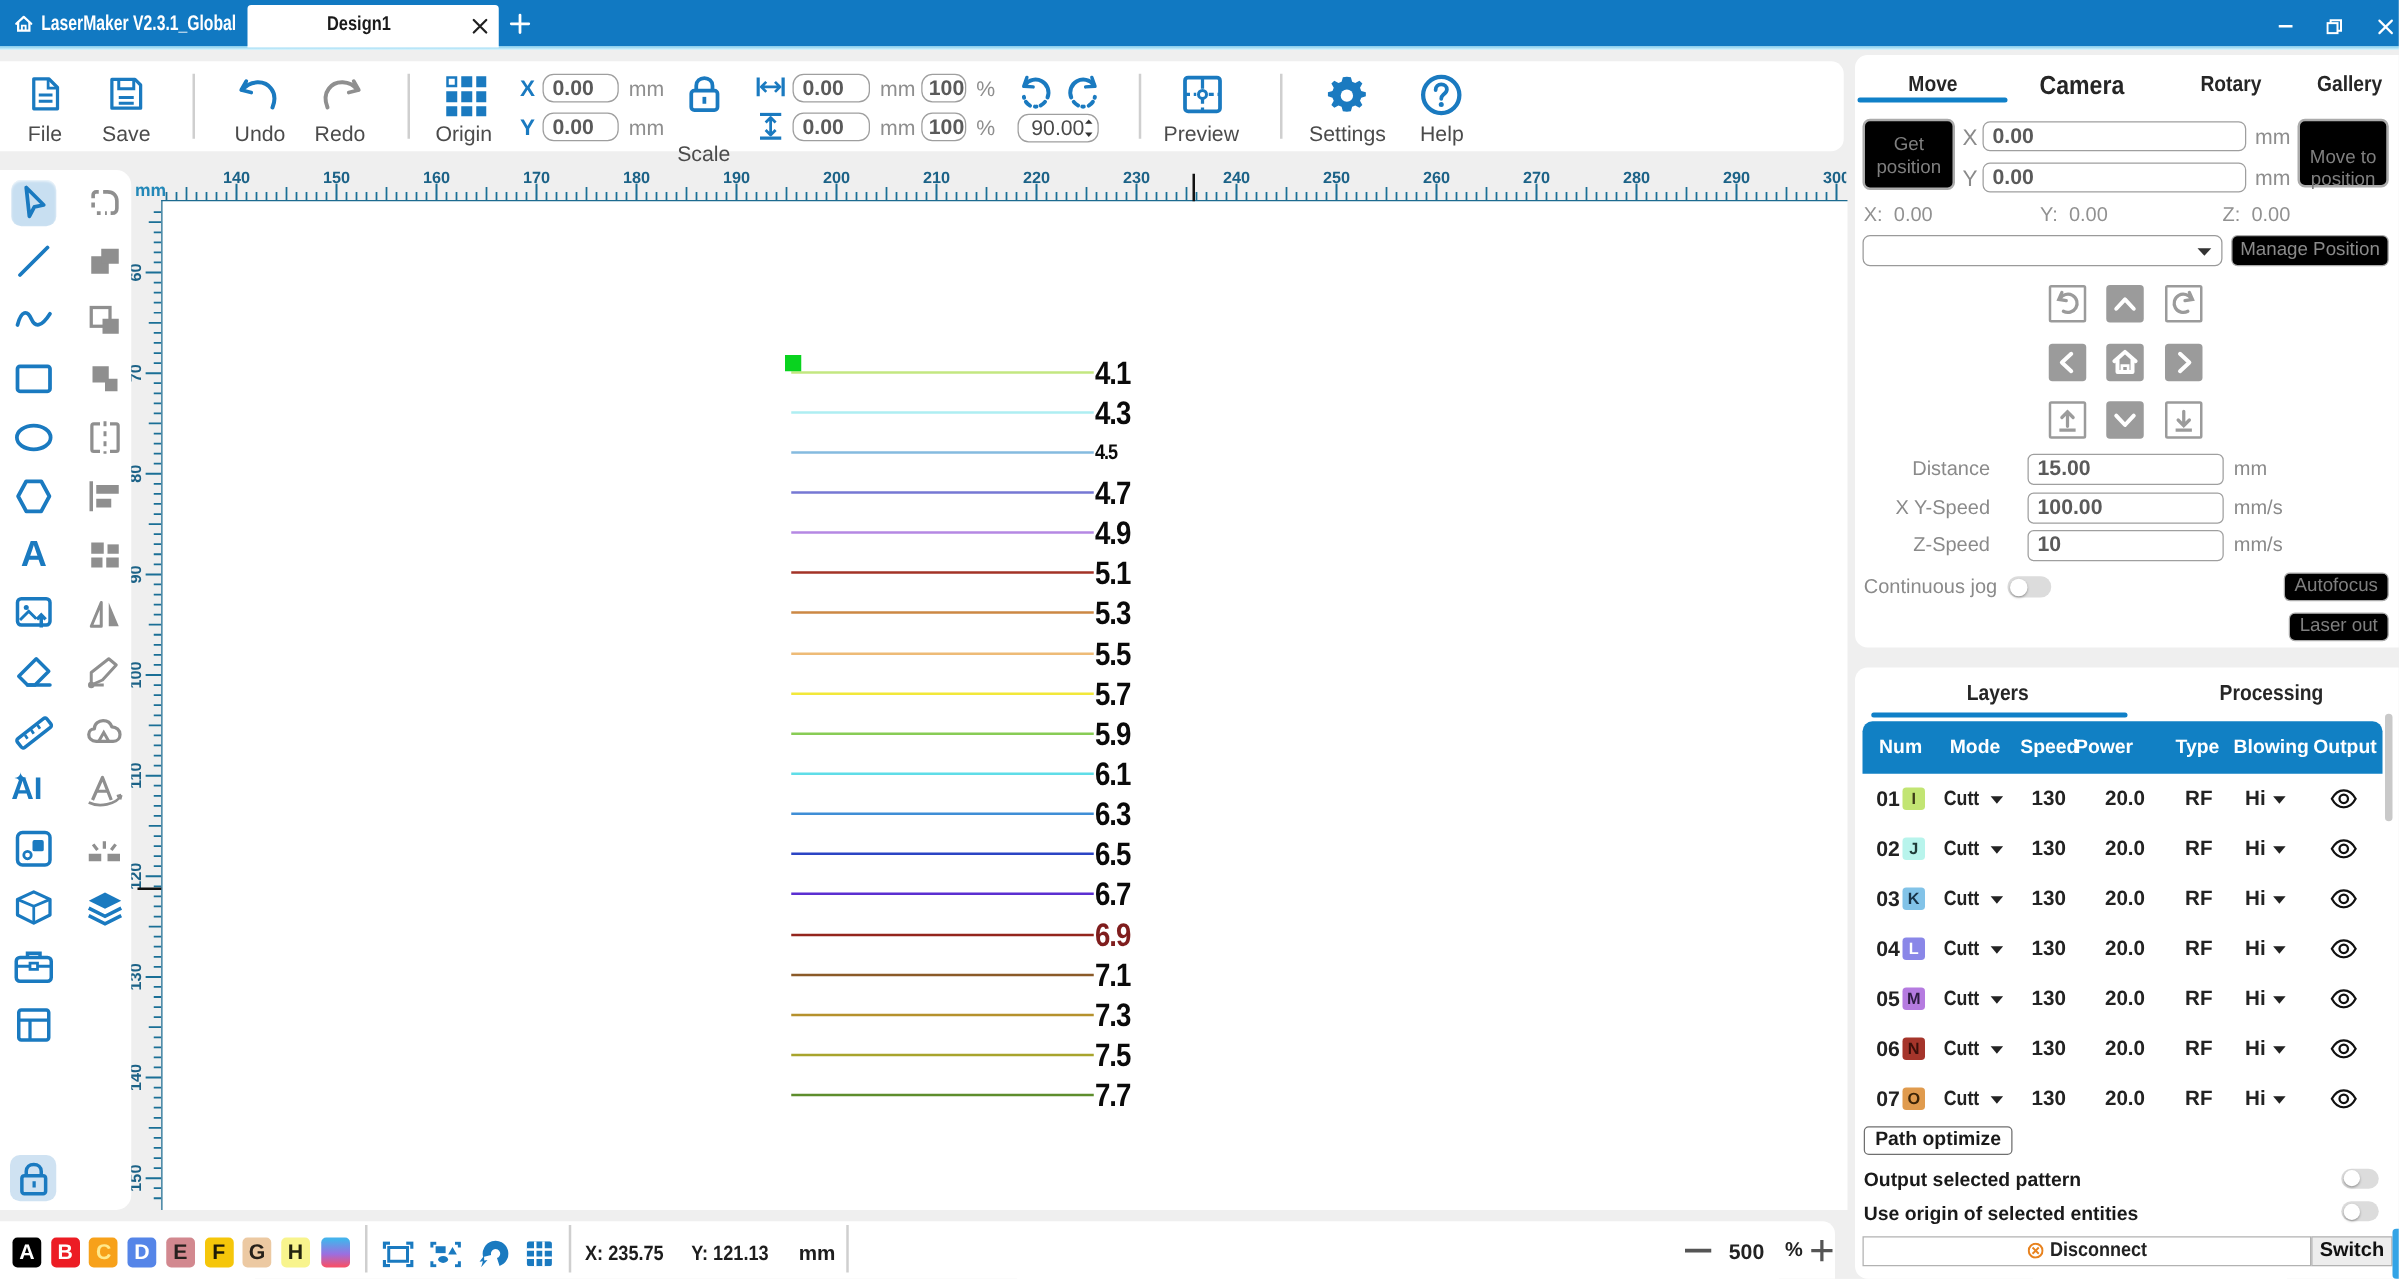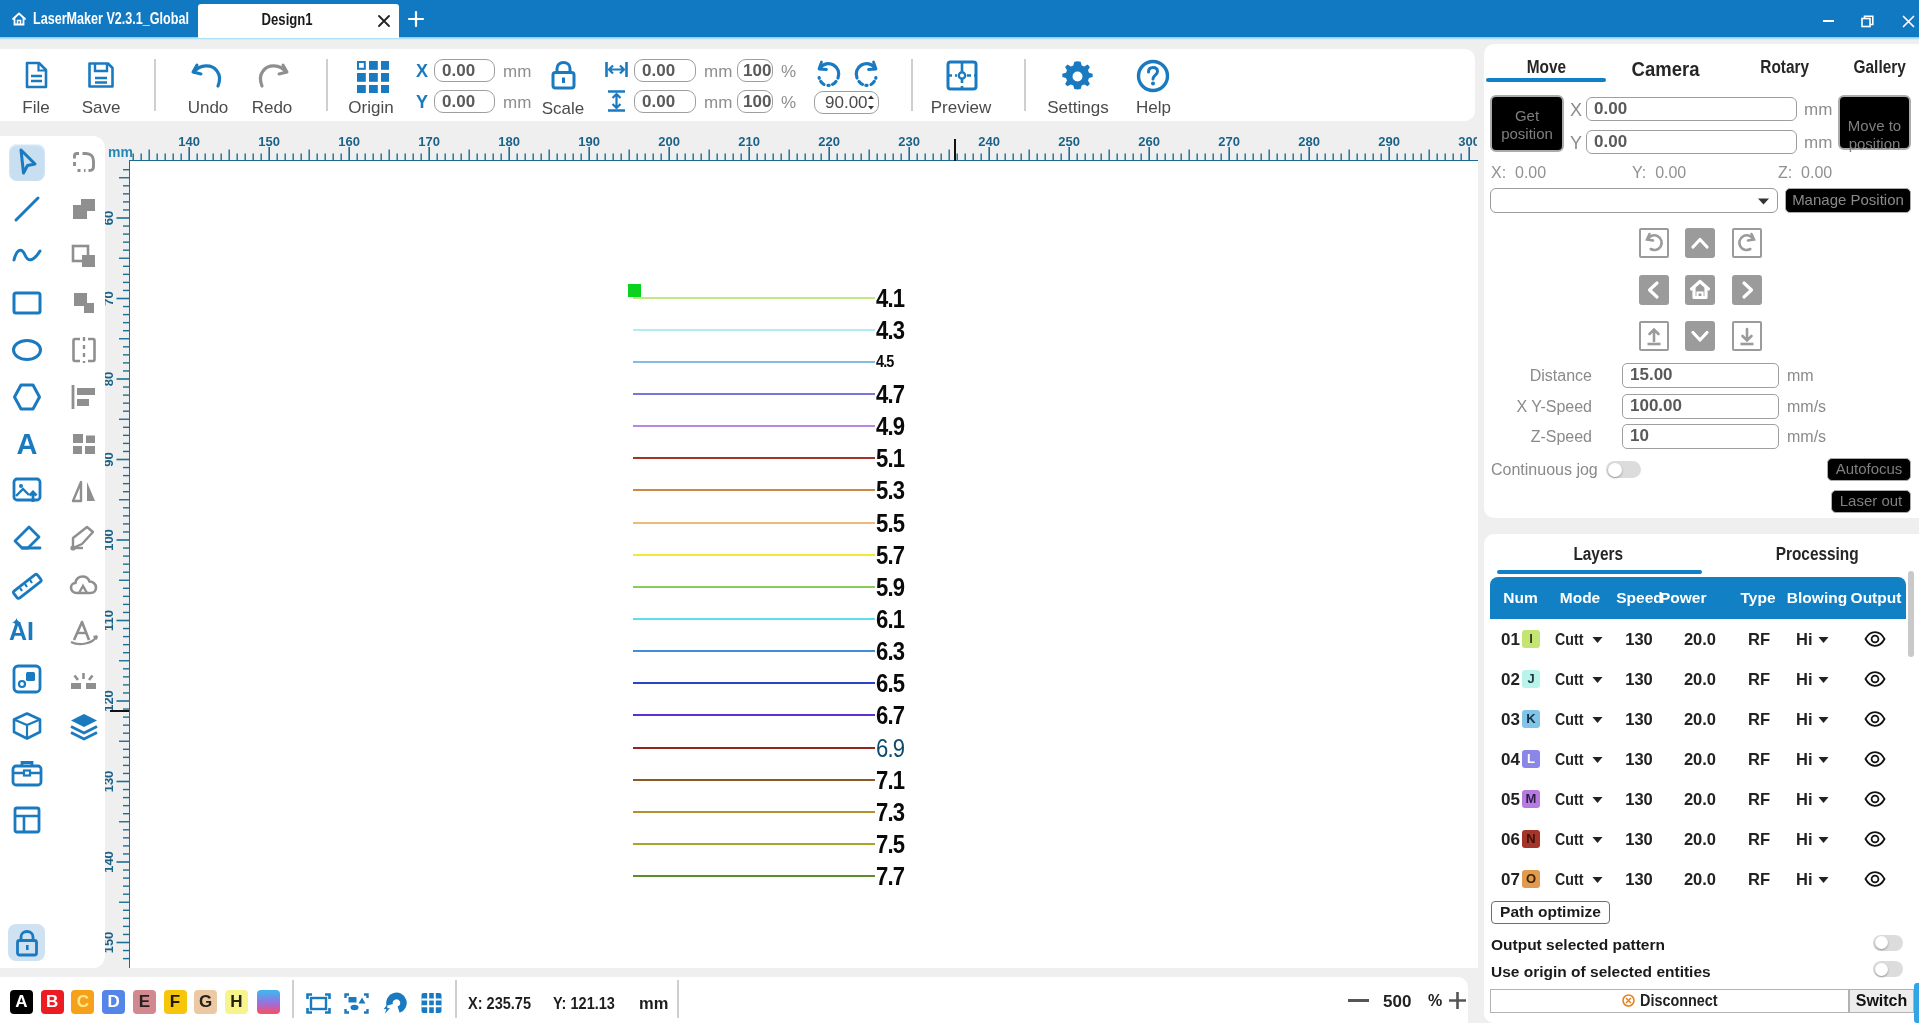--- a/index.html
+++ b/index.html
@@ -81,21 +81,21 @@
 <div class="abs" style="left:416px;top:92px;font-size:18px;font-weight:bold;color:#1a7ac0">Y</div>
 <div class="inp" style="left:434px;top:59px;width:61px;height:23px">0.00</div>
 <div class="inp" style="left:434px;top:90px;width:61px;height:23px">0.00</div>
 <div class="unit" style="left:503px;top:62px">mm</div>
 <div class="unit" style="left:503px;top:93px">mm</div>
 <svg class="abs" style="left:549px;top:60px" width="29" height="30" viewBox="0 0 29 30">
 <path d="M8 13 V8.5 C8 4.9 10.9 2.5 14.5 2.5 C18.1 2.5 21 4.9 21 8.5 V13" fill="none" stroke="#1a7ac0" stroke-width="3"></path>
 <rect x="4" y="12.5" width="21" height="15.5" rx="2.5" fill="none" stroke="#1a7ac0" stroke-width="3"></rect>
 <rect x="13" y="17.5" width="3" height="5.5" fill="#1a7ac0"></rect>
 </svg>
-<div class="tblab" style="left:535px;top:99px;width:56px">Scale</div>
+<div class="tblab" style="left:535px;top:114px;width:56px">Scale</div>
 <svg class="abs" style="left:605px;top:61px" width="23" height="17" viewBox="0 0 23 17">
 <path d="M1.5 1 V16 M21.5 1 V16" stroke="#1a7ac0" stroke-width="2.6"></path>
 <path d="M4 8.5 H19 M8 4.5 L4 8.5 L8 12.5 M15 4.5 L19 8.5 L15 12.5" fill="none" stroke="#1a7ac0" stroke-width="2.2" stroke-linejoin="round"></path>
 </svg>
 <div class="inp" style="left:634px;top:59px;width:62px;height:23px">0.00</div>
 <div class="unit" style="left:704px;top:62px">mm</div>
 <div class="inp" style="left:737px;top:59px;width:36px;height:23px;padding-left:5px">100</div>
 <div class="unit" style="left:781px;top:62px">%</div>
 <svg class="abs" style="left:607px;top:90px" width="19" height="22" viewBox="0 0 19 22">
 <path d="M1 1.5 H18 M1 20.5 H18" stroke="#1a7ac0" stroke-width="2.6"></path>
@@ -592,21 +592,21 @@
 <div class="abs" style="left:876px;top:573.85px;font-size:26px;font-weight:bold;color:#0a0a0a;line-height:26px;white-space:nowrap"><span style="display:inline-block;transform:scaleX(0.85);transform-origin:0 50%;letter-spacing:-1px">5.9</span></div>
 <div class="abs" style="left:633px;top:618px;width:242px;height:2px;background:#5fdde8"></div>
 <div class="abs" style="left:876px;top:606px;font-size:26px;font-weight:bold;color:#0a0a0a;line-height:26px;white-space:nowrap"><span style="display:inline-block;transform:scaleX(0.85);transform-origin:0 50%;letter-spacing:-1px">6.1</span></div>
 <div class="abs" style="left:633px;top:650.15px;width:242px;height:2px;background:#3f8ed6"></div>
 <div class="abs" style="left:876px;top:638.15px;font-size:26px;font-weight:bold;color:#0a0a0a;line-height:26px;white-space:nowrap"><span style="display:inline-block;transform:scaleX(0.85);transform-origin:0 50%;letter-spacing:-1px">6.3</span></div>
 <div class="abs" style="left:633px;top:682.3px;width:242px;height:2px;background:#2b44c4"></div>
 <div class="abs" style="left:876px;top:670.3px;font-size:26px;font-weight:bold;color:#0a0a0a;line-height:26px;white-space:nowrap"><span style="display:inline-block;transform:scaleX(0.85);transform-origin:0 50%;letter-spacing:-1px">6.5</span></div>
 <div class="abs" style="left:633px;top:714.45px;width:242px;height:2px;background:#5b2fd1"></div>
 <div class="abs" style="left:876px;top:702.45px;font-size:26px;font-weight:bold;color:#0a0a0a;line-height:26px;white-space:nowrap"><span style="display:inline-block;transform:scaleX(0.85);transform-origin:0 50%;letter-spacing:-1px">6.7</span></div>
 <div class="abs" style="left:633px;top:746.6px;width:242px;height:2px;background:#93251d"></div>
-<div class="abs" style="left:876px;top:734.6px;font-size:26px;font-weight:normal;color:#0c4a6e;line-height:26px;white-space:nowrap"><span style="display:inline-block;transform:scaleX(0.85);transform-origin:0 50%;letter-spacing:-1px">6.9</span></div>
+<div class="abs" style="left:876px;top:734.6px;font-size:26px;font-weight:bold;color:#7f1d1d;line-height:26px;white-space:nowrap"><span style="display:inline-block;transform:scaleX(0.85);transform-origin:0 50%;letter-spacing:-1px">6.9</span></div>
 <div class="abs" style="left:633px;top:778.75px;width:242px;height:2px;background:#8a5a28"></div>
 <div class="abs" style="left:876px;top:766.75px;font-size:26px;font-weight:bold;color:#0a0a0a;line-height:26px;white-space:nowrap"><span style="display:inline-block;transform:scaleX(0.85);transform-origin:0 50%;letter-spacing:-1px">7.1</span></div>
 <div class="abs" style="left:633px;top:810.9px;width:242px;height:2px;background:#b5912d"></div>
 <div class="abs" style="left:876px;top:798.9px;font-size:26px;font-weight:bold;color:#0a0a0a;line-height:26px;white-space:nowrap"><span style="display:inline-block;transform:scaleX(0.85);transform-origin:0 50%;letter-spacing:-1px">7.3</span></div>
 <div class="abs" style="left:633px;top:843.05px;width:242px;height:2px;background:#a8a42c"></div>
 <div class="abs" style="left:876px;top:831.05px;font-size:26px;font-weight:bold;color:#0a0a0a;line-height:26px;white-space:nowrap"><span style="display:inline-block;transform:scaleX(0.85);transform-origin:0 50%;letter-spacing:-1px">7.5</span></div>
 <div class="abs" style="left:633px;top:875.2px;width:242px;height:2px;background:#5d8d2c"></div>
 <div class="abs" style="left:876px;top:863.2px;font-size:26px;font-weight:bold;color:#0a0a0a;line-height:26px;white-space:nowrap"><span style="display:inline-block;transform:scaleX(0.85);transform-origin:0 50%;letter-spacing:-1px">7.7</span></div>
 <div class="abs" style="left:628px;top:284px;width:13px;height:12.5px;background:#09d31f"></div>
 <div class="card" style="left:0;top:977px;width:1468px;height:46px;border-radius:0 10px 0 0"></div>

